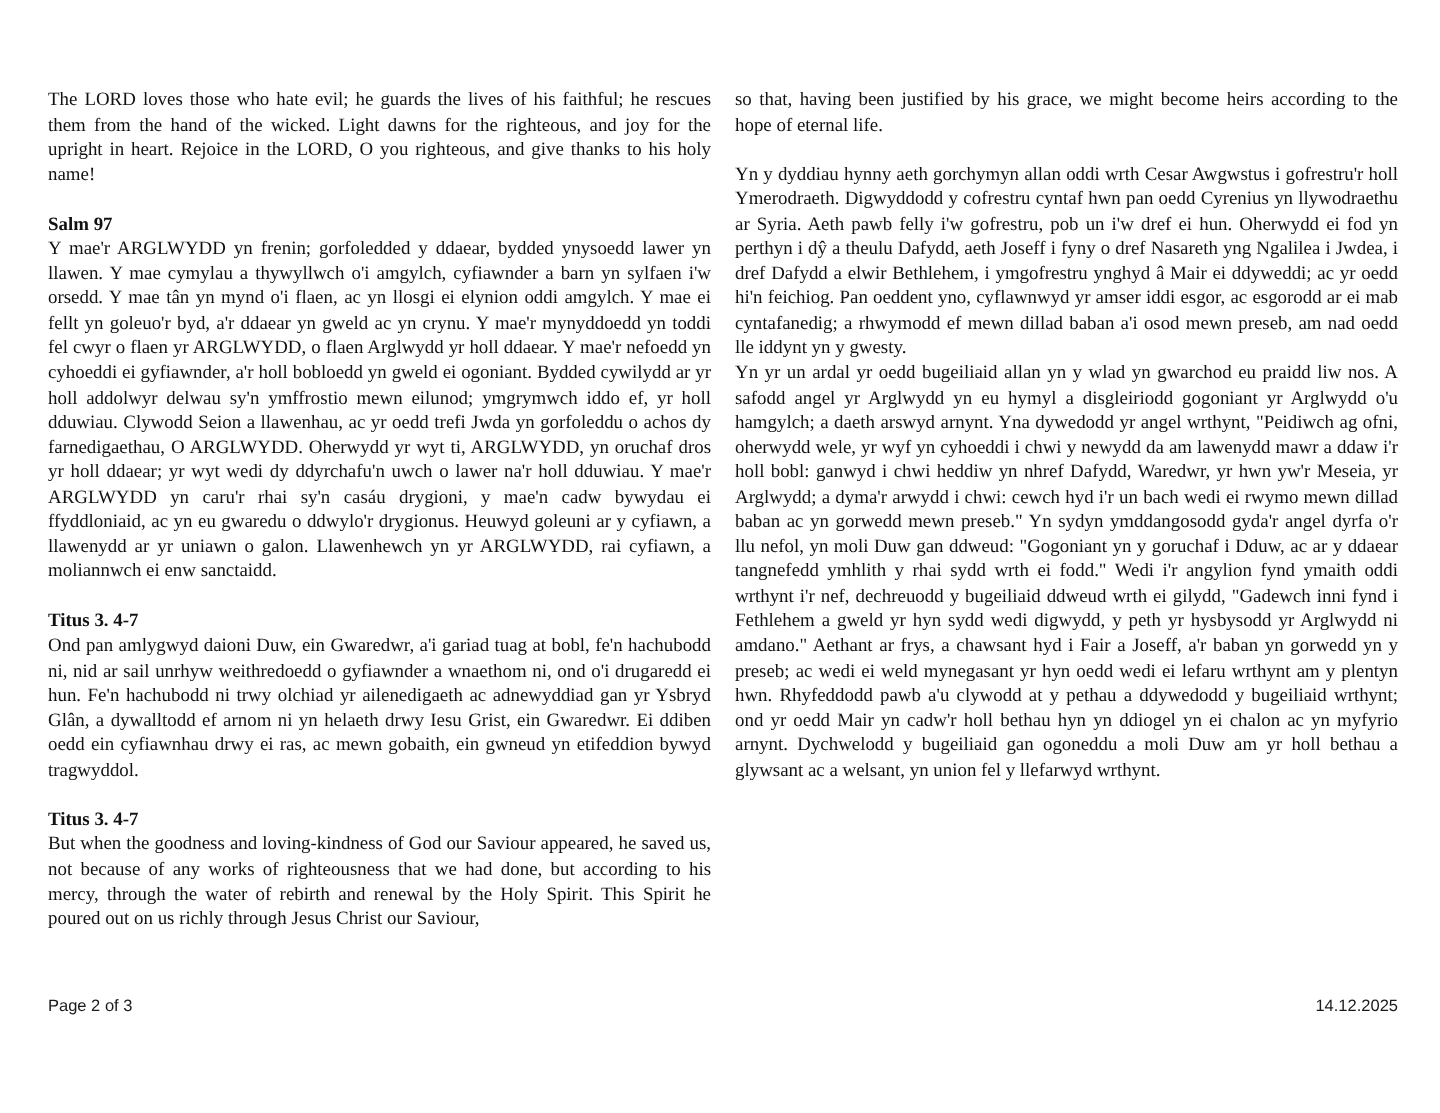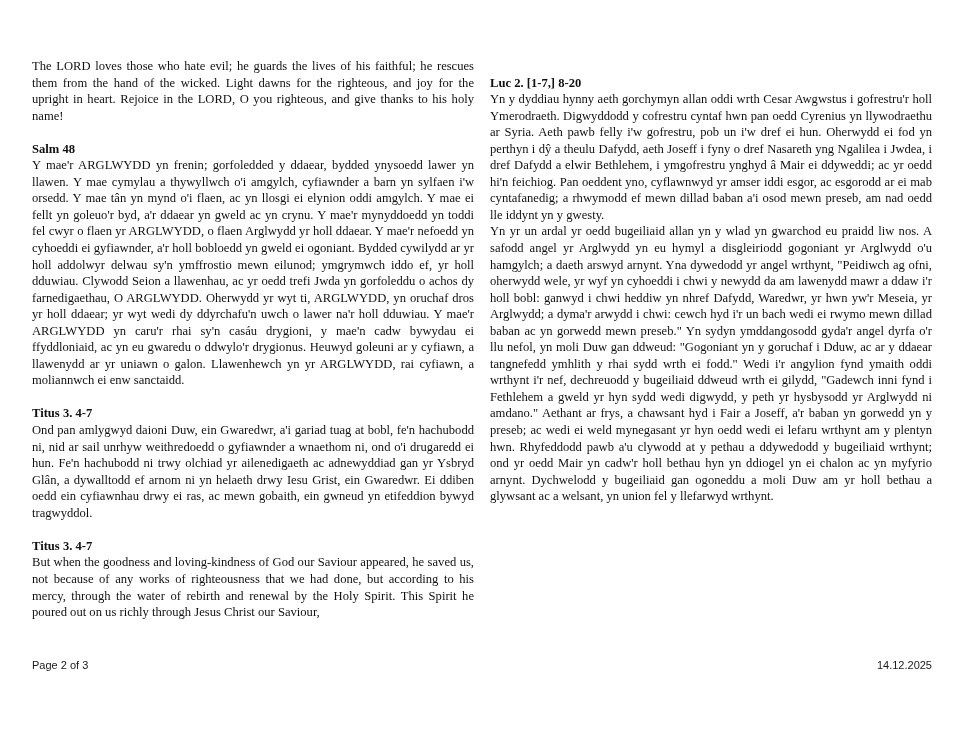--- a/index.html
+++ b/index.html
@@ -66,50 +66,50 @@
     left: 32px;
     top: 659px;
     width: 900px;
     height: 18px;
     font-family: "Liberation Sans", "DejaVu Sans", sans-serif;
     font-size: 11px;
     color: #1a1a1a;
     display: flex;
     flex-direction: row;
     justify-content: space-between;
-    align-items: flex-start;
+    align-items: flex-end;
     gap: 44px;
   }
   .footer-right {
     text-align: right;
   }
 </style>
 </head>
 <body>
 
 <div class="page">
 
   <div class="columns">
 
     <div class="col">
       <p class="body-text">The LORD loves those who hate evil; he guards the lives of his faithful; he rescues them from the hand of the wicked. Light dawns for the righteous, and joy for the upright in heart. Rejoice in the LORD, O you righteous, and give thanks to his holy name!</p>
       <div class="gap"></div>
-      <p class="heading">Salm 48</p>
+      <p class="heading">Salm 97</p>
       <p class="body-text">Y mae'r ARGLWYDD yn frenin; gorfoledded y ddaear, bydded ynysoedd lawer yn llawen. Y mae cymylau a thywyllwch o'i amgylch, cyfiawnder a barn yn sylfaen i'w orsedd. Y mae tân yn mynd o'i flaen, ac yn llosgi ei elynion oddi amgylch. Y mae ei fellt yn goleuo'r byd, a'r ddaear yn gweld ac yn crynu. Y mae'r mynyddoedd yn toddi fel cwyr o flaen yr ARGLWYDD, o flaen Arglwydd yr holl ddaear. Y mae'r nefoedd yn cyhoeddi ei gyfiawnder, a'r holl bobloedd yn gweld ei ogoniant. Bydded cywilydd ar yr holl addolwyr delwau sy'n ymffrostio mewn eilunod; ymgrymwch iddo ef, yr holl dduwiau. Clywodd Seion a llawenhau, ac yr oedd trefi Jwda yn gorfoleddu o achos dy farnedigaethau, O ARGLWYDD. Oherwydd yr wyt ti, ARGLWYDD, yn oruchaf dros yr holl ddaear; yr wyt wedi dy ddyrchafu'n uwch o lawer na'r holl dduwiau. Y mae'r ARGLWYDD yn caru'r rhai sy'n casáu drygioni, y mae'n cadw bywydau ei ffyddloniaid, ac yn eu gwaredu o ddwylo'r drygionus. Heuwyd goleuni ar y cyfiawn, a llawenydd ar yr uniawn o galon. Llawenhewch yn yr ARGLWYDD, rai cyfiawn, a moliannwch ei enw sanctaidd.</p>
       <div class="gap"></div>
       <p class="heading">Titus 3. 4-7</p>
       <p class="body-text">Ond pan amlygwyd daioni Duw, ein Gwaredwr, a'i gariad tuag at bobl, fe'n hachubodd ni, nid ar sail unrhyw weithredoedd o gyfiawnder a wnaethom ni, ond o'i drugaredd ei hun. Fe'n hachubodd ni trwy olchiad yr ailenedigaeth ac adnewyddiad gan yr Ysbryd Glân, a dywalltodd ef arnom ni yn helaeth drwy Iesu Grist, ein Gwaredwr. Ei ddiben oedd ein cyfiawnhau drwy ei ras, ac mewn gobaith, ein gwneud yn etifeddion bywyd tragwyddol.</p>
       <div class="gap"></div>
       <p class="heading">Titus 3. 4-7</p>
       <p class="body-text">But when the goodness and loving-kindness of God our Saviour appeared, he saved us, not because of any works of righteousness that we had done, but according to his mercy, through the water of rebirth and renewal by the Holy Spirit. This Spirit he poured out on us richly through Jesus Christ our Saviour,</p>
     </div>
 
     <div class="col">
+      <p class="body-text">so that, having been justified by his grace, we might become heirs according to the hope of eternal life.</p>
       <div class="gap"></div>
-      <p class="heading">Luc 2. [1-7,] 8-20</p>
       <p class="body-text">Yn y dyddiau hynny aeth gorchymyn allan oddi wrth Cesar Awgwstus i gofrestru'r holl Ymerodraeth. Digwyddodd y cofrestru cyntaf hwn pan oedd Cyrenius yn llywodraethu ar Syria. Aeth pawb felly i'w gofrestru, pob un i'w dref ei hun. Oherwydd ei fod yn perthyn i dŷ a theulu Dafydd, aeth Joseff i fyny o dref Nasareth yng Ngalilea i Jwdea, i dref Dafydd a elwir Bethlehem, i ymgofrestru ynghyd â Mair ei ddyweddi; ac yr oedd hi'n feichiog. Pan oeddent yno, cyflawnwyd yr amser iddi esgor, ac esgorodd ar ei mab cyntafanedig; a rhwymodd ef mewn dillad baban a'i osod mewn preseb, am nad oedd lle iddynt yn y gwesty.</p>
       <p class="body-text">Yn yr un ardal yr oedd bugeiliaid allan yn y wlad yn gwarchod eu praidd liw nos. A safodd angel yr Arglwydd yn eu hymyl a disgleiriodd gogoniant yr Arglwydd o'u hamgylch; a daeth arswyd arnynt. Yna dywedodd yr angel wrthynt, "Peidiwch ag ofni, oherwydd wele, yr wyf yn cyhoeddi i chwi y newydd da am lawenydd mawr a ddaw i'r holl bobl: ganwyd i chwi heddiw yn nhref Dafydd, Waredwr, yr hwn yw'r Meseia, yr Arglwydd; a dyma'r arwydd i chwi: cewch hyd i'r un bach wedi ei rwymo mewn dillad baban ac yn gorwedd mewn preseb." Yn sydyn ymddangosodd gyda'r angel dyrfa o'r llu nefol, yn moli Duw gan ddweud: "Gogoniant yn y goruchaf i Dduw, ac ar y ddaear tangnefedd ymhlith y rhai sydd wrth ei fodd." Wedi i'r angylion fynd ymaith oddi wrthynt i'r nef, dechreuodd y bugeiliaid ddweud wrth ei gilydd, "Gadewch inni fynd i Fethlehem a gweld yr hyn sydd wedi digwydd, y peth yr hysbysodd yr Arglwydd ni amdano." Aethant ar frys, a chawsant hyd i Fair a Joseff, a'r baban yn gorwedd yn y preseb; ac wedi ei weld mynegasant yr hyn oedd wedi ei lefaru wrthynt am y plentyn hwn. Rhyfeddodd pawb a'u clywodd at y pethau a ddywedodd y bugeiliaid wrthynt; ond yr oedd Mair yn cadw'r holl bethau hyn yn ddiogel yn ei chalon ac yn myfyrio arnynt. Dychwelodd y bugeiliaid gan ogoneddu a moli Duw am yr holl bethau a glywsant ac a welsant, yn union fel y llefarwyd wrthynt.</p>
     </div>
 
   </div>
 
   <div class="footer">
     <span class="footer-left">Page 2 of 3</span>
     <span class="footer-right">14.12.2025</span>
   </div>

